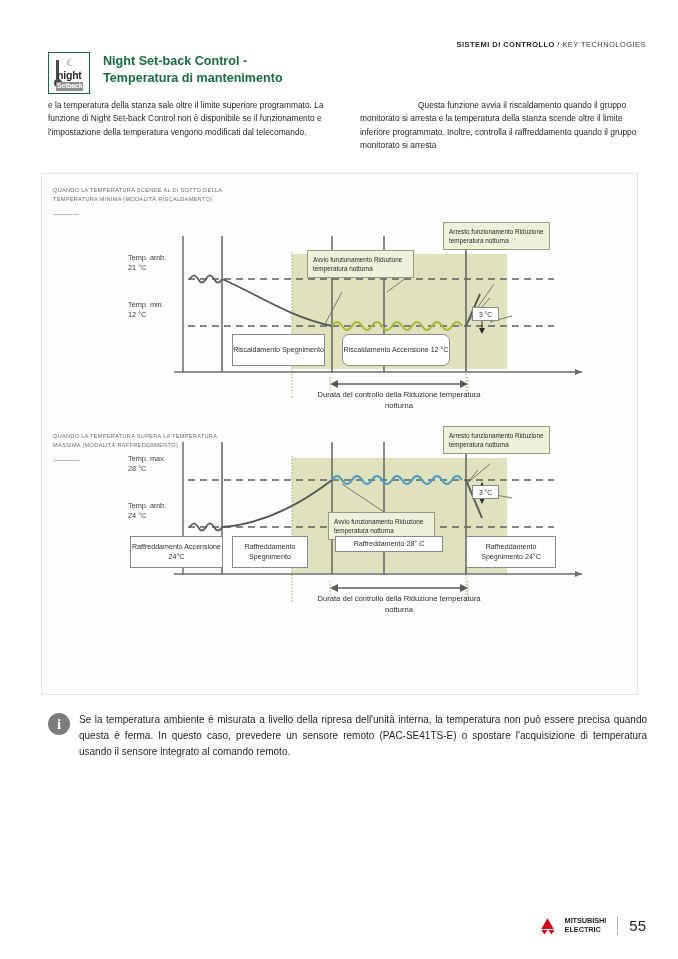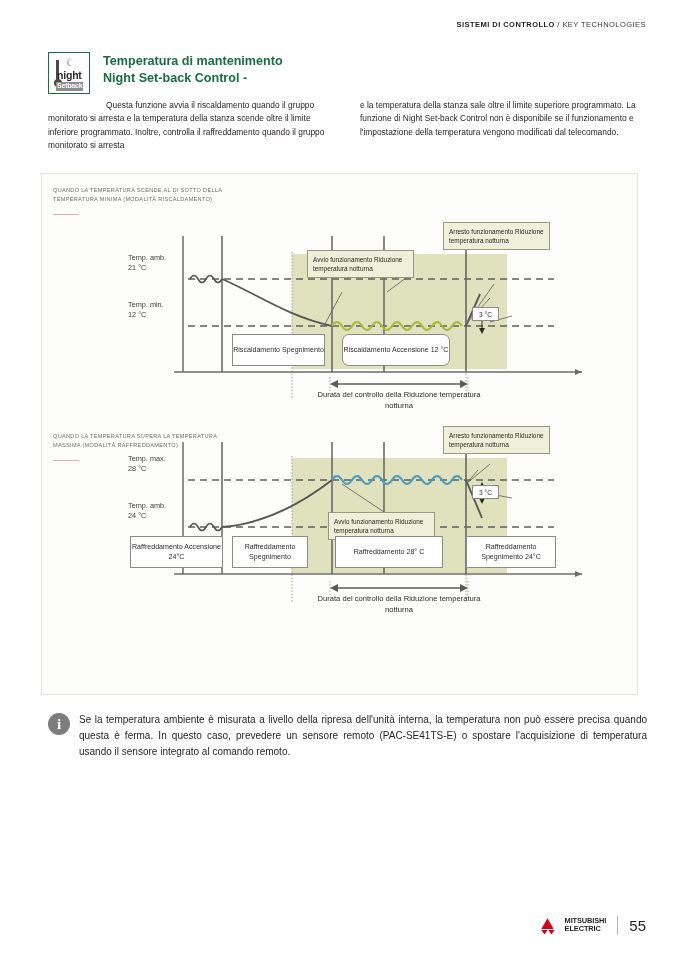--- a/index.html
+++ b/index.html
@@ -10,21 +10,21 @@
     background: #ffffff;
     font-family: "Liberation Sans", sans-serif;
     color: #231f20;
     position: relative;
     overflow: hidden;
   }
 
   
   .page-header {
     position: absolute;
-    top: 20px;
+    top: 40px;
     right: 32px;
     font-size: 7.5px;
     letter-spacing: 0.45px;
     color: #3a3a3a;
     padding-left: 8px;
   }
   .page-header .ph-bold { font-weight: bold; color: #231f20; }
 
   
   .title-row {
@@ -223,21 +223,21 @@
 
   
   .footer {
     position: absolute;
     right: 32px;
     bottom: 24px;
     display: flex;
     align-items: center;
     gap: 11px;
   }
-  .me-logo { display: flex; gap: 7px; }
+  .me-logo { display: flex; align-items: center; gap: 7px; }
   .me-mark { width: 21px; height: 18px; flex: none; }
   .me-words {
     font-size: 7.4px;
     font-weight: bold;
     line-height: 1.16;
     color: #231f20;
     letter-spacing: -0.1px;
   }
   .foot-sep { width: 1px; height: 19px; background: #b4b4b4; }
   .page-num { font-size: 15px; color: #231f20; }
@@ -251,28 +251,28 @@
 
 <div class="title-row">
   <div class="nsb-logo">
     <div class="therm-stem"></div>
     <div class="therm-bulb"></div>
     <div class="moon">☾</div>
     <div class="l-night">night</div>
     <div class="l-setback">Setback</div>
   </div>
   <div class="title-text">
+    <div>Night Set-back Control -</div>
     <div>Temperatura di mantenimento</div>
-    <div>Night Set-back Control -</div>
   </div>
 </div>
 
 <div class="intro">
+  <div class="intro-col">e la temperatura della stanza sale oltre il limite superiore programmato. La funzione di Night Set-back Control non è disponibile se il funzionamento e l'impostazione della temperatura vengono modificati dal telecomando.</div>
   <div class="intro-col first">Questa funzione avvia il riscaldamento quando il gruppo monitorato si arresta e la temperatura della stanza scende oltre il limite inferiore programmato. Inoltre, controlla il raffreddamento quando il gruppo monitorato si arresta</div>
-  <div class="intro-col">e la temperatura della stanza sale oltre il limite superiore programmato. La funzione di Night Set-back Control non è disponibile se il funzionamento e l'impostazione della temperatura vengono modificati dal telecomando.</div>
 </div>
 
 <div class="diagram-panel">
 
   <div class="chart" style="top:0;">
 
     <div class="chart-caption" style="left:11px; top:12px; width:175px;">QUANDO LA TEMPERATURA SCENDE AL DI SOTTO DELLA TEMPERATURA MINIMA (MODALITÀ RISCALDAMENTO)</div>
     <div class="caption-rule" style="left:11px; top:40px;"></div>
 
     <svg class="chart-svg" width="597" height="240" viewBox="0 0 597 240">
@@ -393,21 +393,21 @@
       <div>Temp. amb.</div>
       <div>24 °C</div>
     </div>
 
     <div class="callout" style="left:286px; top:90px; width:107px;">Avvio funzionamento Riduzione temperatura notturna</div>
     <div class="callout" style="left:401px; top:4px; width:107px;">Arresto funzionamento Riduzione temperatura notturna</div>
     <div class="deg-box" style="left:430px; top:63px;">3 °C</div>
 
     <div class="state-box" style="left:88px; top:114px; width:93px; height:32px;">Raffreddamento Accensione 24°C</div>
     <div class="state-box" style="left:190px; top:114px; width:76px; height:32px;">Raffreddamento Spegnimento</div>
-    <div class="state-box" style="left:293px; top:114px; width:108px; height:32px;">Raffreddamento 28° C</div>
+    <div class="state-box" style="left:293px; top:114px; width:108px; height:16px;">Raffreddamento 28° C</div>
     <div class="state-box" style="left:408px; top:114px; width:90px; height:32px;margin-left:16px;">Raffreddamento Spegnimento 24°C</div>
 
     <div class="duration-label" style="left:268px; top:172px; width:178px;">Durata del controllo della Riduzione temperatura notturna</div>
   </div>
 
 </div>
 
 <div class="note">
   <div class="note-icon">i</div>
   <div class="note-text">Se la temperatura ambiente è misurata a livello della ripresa dell'unità interna, la temperatura non può essere precisa quando questa è ferma. In questo caso, prevedere un sensore remoto (PAC-SE41TS-E) o spostare l'acquisizione di temperatura usando il sensore integrato al comando remoto.</div>

